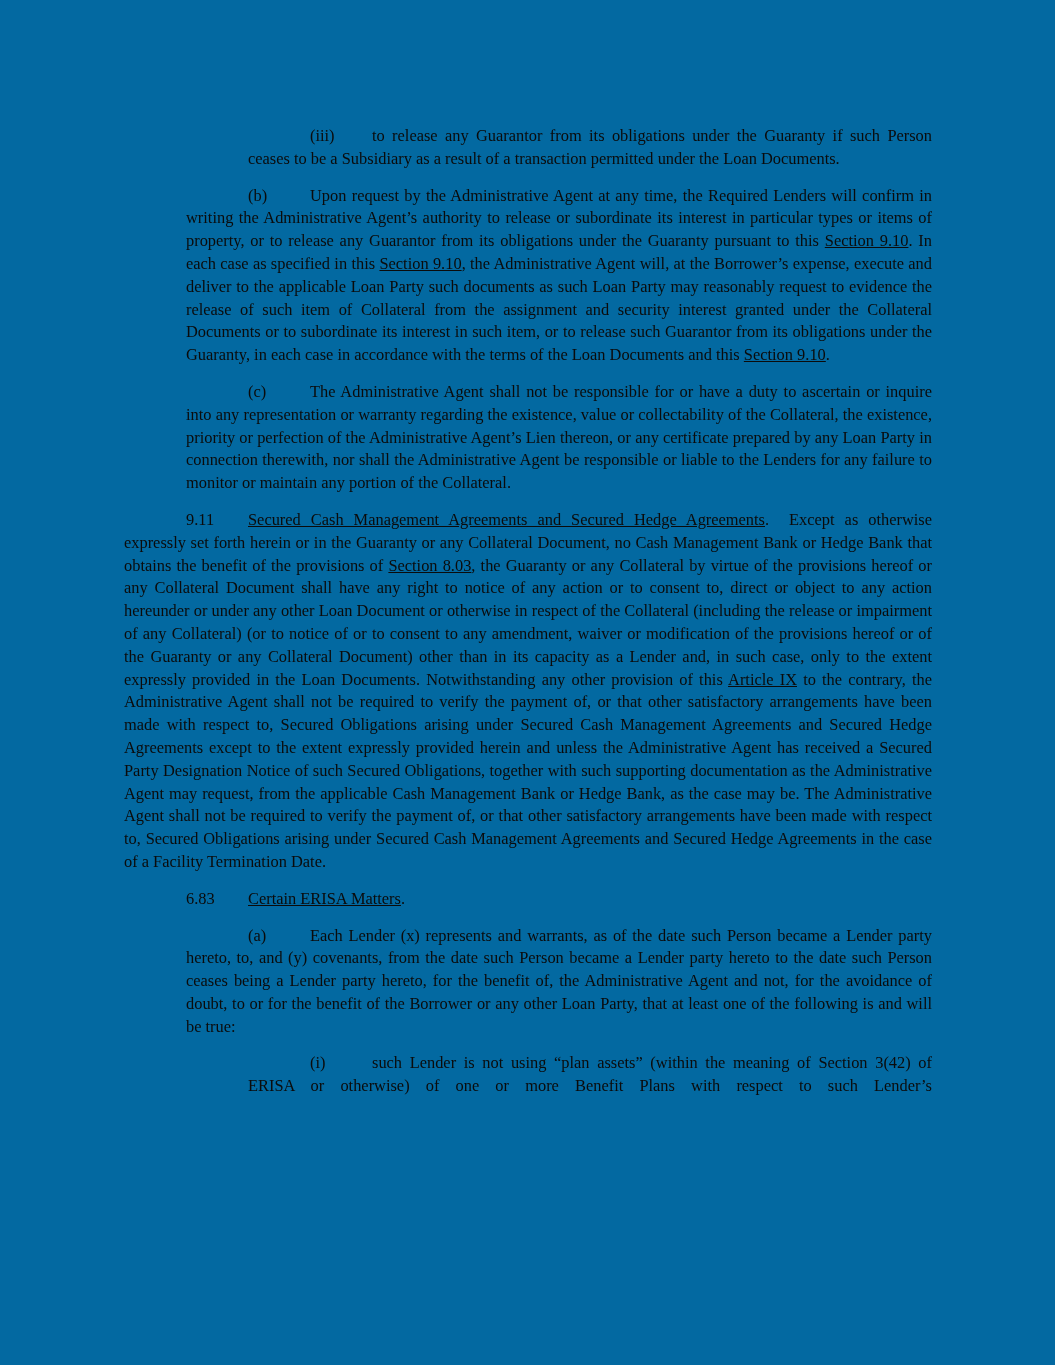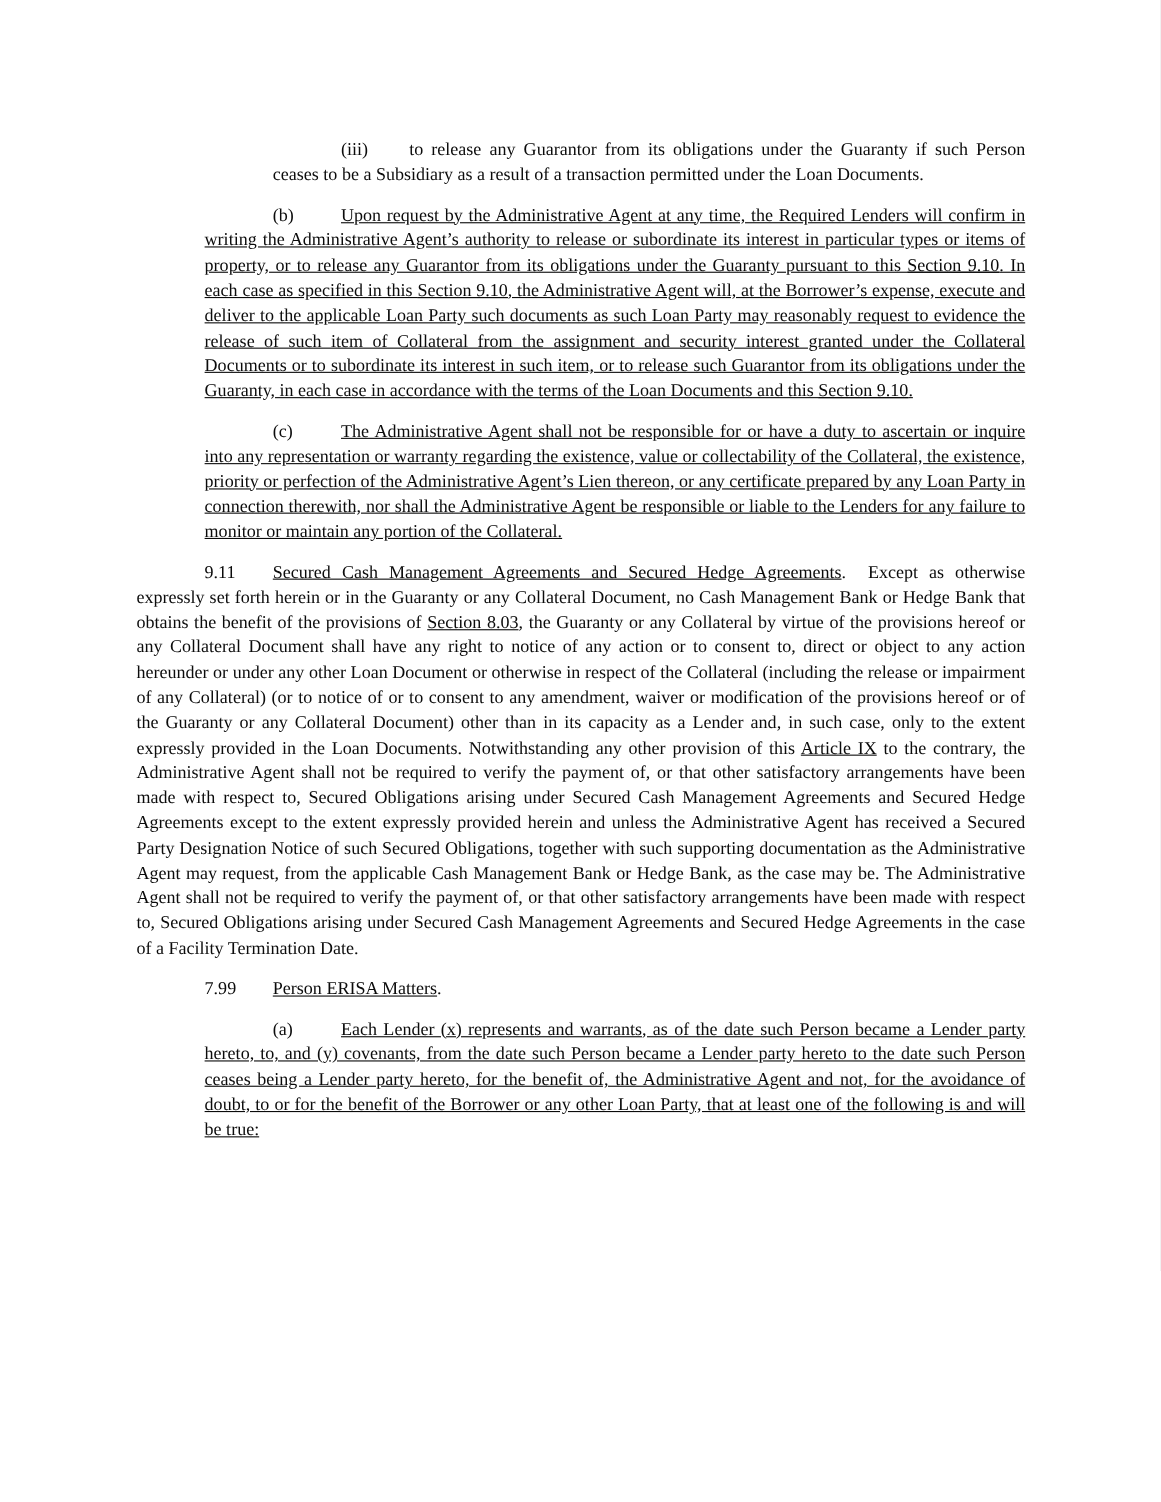--- a/index.html
+++ b/index.html
@@ -5,39 +5,39 @@
   html, body {
     margin: 0;
     padding: 0;
     background: #e8e8e8;
   }
   .page {
     position: relative;
     width: 1055px;
     height: 1365px;
     margin: 0 auto;
-    background: #ffffff;
+    background: #0369a1;
     font-family: "Liberation Serif", "DejaVu Serif", serif;
     font-size: 16.4px;
     line-height: 22.8px;
     color: #0b0b0b;
     overflow: hidden;
   }
   .content {
     position: absolute;
     left: 124px;
     top: 125px;
     width: 808px;
   }
   .para {
     text-align: justify;
     text-indent: 62px;
     margin: 0 0 14px 0;
   }
-  .para.indent-1 { margin-left: 62px; text-decoration: underline; }
+  .para.indent-1 { margin-left: 62px; }
   .para.indent-2 { margin-left: 124px; }
   .para.jlast { text-align-last: justify; }
   .run.label {
     display: inline-block;
     width: 62px;
     text-indent: 0;
   }
   .run.b { font-weight: normal; }
   .run.u { text-decoration: underline; }
   .page-number {
@@ -50,16 +50,17 @@
 </style>
 </head>
 <body>
 
 <div class="page">
   <div class="content" id="paragraphs">
       <div class="para indent-2"><span class="run label">(iii)</span><span class="run">to release any Guarantor from its obligations under the Guaranty if such Person ceases to be a Subsidiary as a result of a transaction permitted under the Loan Documents.</span></div>
       <div class="para indent-1"><span class="run label">(b)</span><span class="run">Upon request by the Administrative Agent at any time, the Required Lenders will confirm in writing the Administrative Agent’s authority to release or subordinate its interest in particular types or items of property, or to release any Guarantor from its obligations under the Guaranty pursuant to this </span><span class="run u">Section 9.10</span><span class="run">. In each case as specified in this </span><span class="run u">Section 9.10</span><span class="run">, the Administrative Agent will, at the Borrower’s expense, execute and deliver to the applicable Loan Party such documents as such Loan Party may reasonably request to evidence the release of such item of Collateral from the assignment and security interest granted under the Collateral Documents or to subordinate its interest in such item, or to release such Guarantor from its obligations under the Guaranty, in each case in accordance with the terms of the Loan Documents and this </span><span class="run u">Section 9.10</span><span class="run">.</span></div>
       <div class="para indent-1"><span class="run label">(c)</span><span class="run">The Administrative Agent shall not be responsible for or have a duty to ascertain or inquire into any representation or warranty regarding the existence, value or collectability of the Collateral, the existence, priority or perfection of the Administrative Agent’s Lien thereon, or any certificate prepared by any Loan Party in connection therewith, nor shall the Administrative Agent be responsible or liable to the Lenders for any failure to monitor or maintain any portion of the Collateral.</span></div>
       <div class="para indent-0"><span class="run label b">9.11</span><span class="run b u">Secured Cash Management Agreements and Secured Hedge Agreements</span><span class="run">.&nbsp; Except as otherwise expressly set forth herein or in the Guaranty or any Collateral Document, no Cash Management Bank or Hedge Bank that obtains the benefit of the provisions of </span><span class="run u">Section 8.03</span><span class="run">, the Guaranty or any Collateral by virtue of the provisions hereof or any Collateral Document shall have any right to notice of any action or to consent to, direct or object to any action hereunder or under any other Loan Document or otherwise in respect of the Collateral (including the release or impairment of any Collateral) (or to notice of or to consent to any amendment, waiver or modification of the provisions hereof or of the Guaranty or any Collateral Document) other than in its capacity as a Lender and, in such case, only to the extent expressly provided in the Loan Documents. Notwithstanding any other provision of this </span><span class="run u">Article IX</span><span class="run"> to the contrary, the Administrative Agent shall not be required to verify the payment of, or that other satisfactory arrangements have been made with respect to, Secured Obligations arising under Secured Cash Management Agreements and Secured Hedge Agreements except to the extent expressly provided herein and unless the Administrative Agent has received a Secured Party Designation Notice of such Secured Obligations, together with such supporting documentation as the Administrative Agent may request, from the applicable Cash Management Bank or Hedge Bank, as the case may be. The Administrative Agent shall not be required to verify the payment of, or that other satisfactory arrangements have been made with respect to, Secured Obligations arising under Secured Cash Management Agreements and Secured Hedge Agreements in the case of a Facility Termination Date.</span></div>
-      <div class="para indent-0"><span class="run label b">7.99</span><span class="run b u">Person ERISA Matters</span><span class="run">.</span></div>
+      <div class="para indent-0"><span class="run label b">6.83</span><span class="run b u">Certain ERISA Matters</span><span class="run">.</span></div>
       <div class="para indent-1"><span class="run label">(a)</span><span class="run">Each Lender (x) represents and warrants, as of the date such Person became a Lender party hereto, to, and (y) covenants, from the date such Person became a Lender party hereto to the date such Person ceases being a Lender party hereto, for the benefit of, the Administrative Agent and not, for the avoidance of doubt, to or for the benefit of the Borrower or any other Loan Party, that at least one of the following is and will be true:</span></div>
+      <div class="para indent-2 jlast"><span class="run label">(i)</span><span class="run">such Lender is not using “plan assets” (within the meaning of Section 3(42) of ERISA or otherwise) of one or more Benefit Plans with respect to such Lender’s</span></div>
     </div>
 </div>
 
 </body></html>

